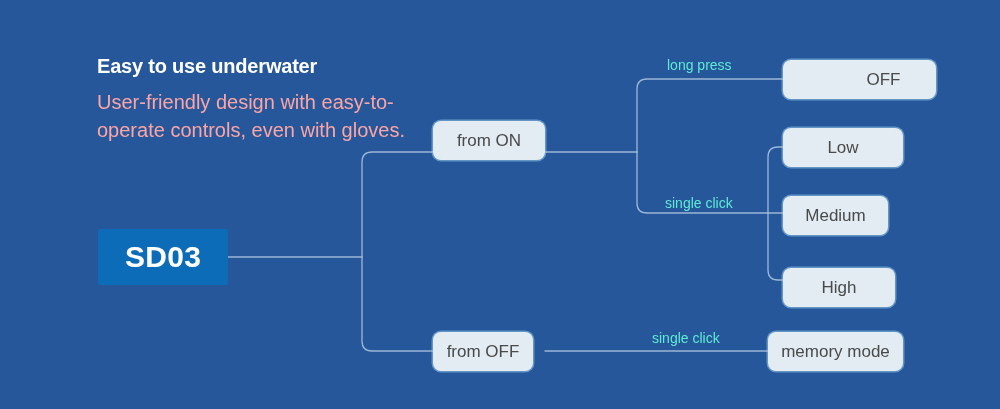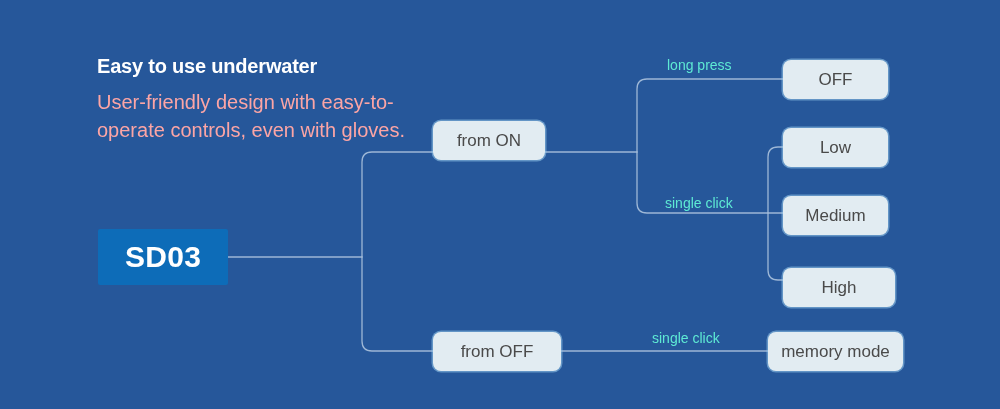--- a/index.html
+++ b/index.html
@@ -40,23 +40,23 @@
     position:absolute;
     background:#e2ecf2;
     border-radius:8px;
     display:flex;align-items:center;justify-content:center;
     color:#4a4a4a;
     font-size:17px;
     height:39px;
     box-shadow:0 0 0 1.5px rgba(150,200,235,0.55);
   }
   #node-from-on   {left:433px;top:121px;width:112px;}
-  #node-from-off  {left:433px;top:332px;width:128px;}
-  #node-off       {left:783px;top:60px;width:105px;}
-  #node-low       {left:783px;top:128px;width:105px;text-align:right;}
+  #node-from-off  {left:433px;top:332px;width:100px;}
+  #node-off       {left:783px;top:60px;width:105px;padding-left:48px;}
+  #node-low       {left:783px;top:128px;width:120px;text-align:right;}
   #node-medium    {left:783px;top:196px;width:105px;}
   #node-high      {left:783px;top:261px;width:112px;margin-top:7px;}
   #node-memory    {left:768px;top:332px;width:135px;}
 
   
   .edge-label{
     position:absolute;
     color:#5eead4;
     font-size:14px;
     white-space:nowrap;

